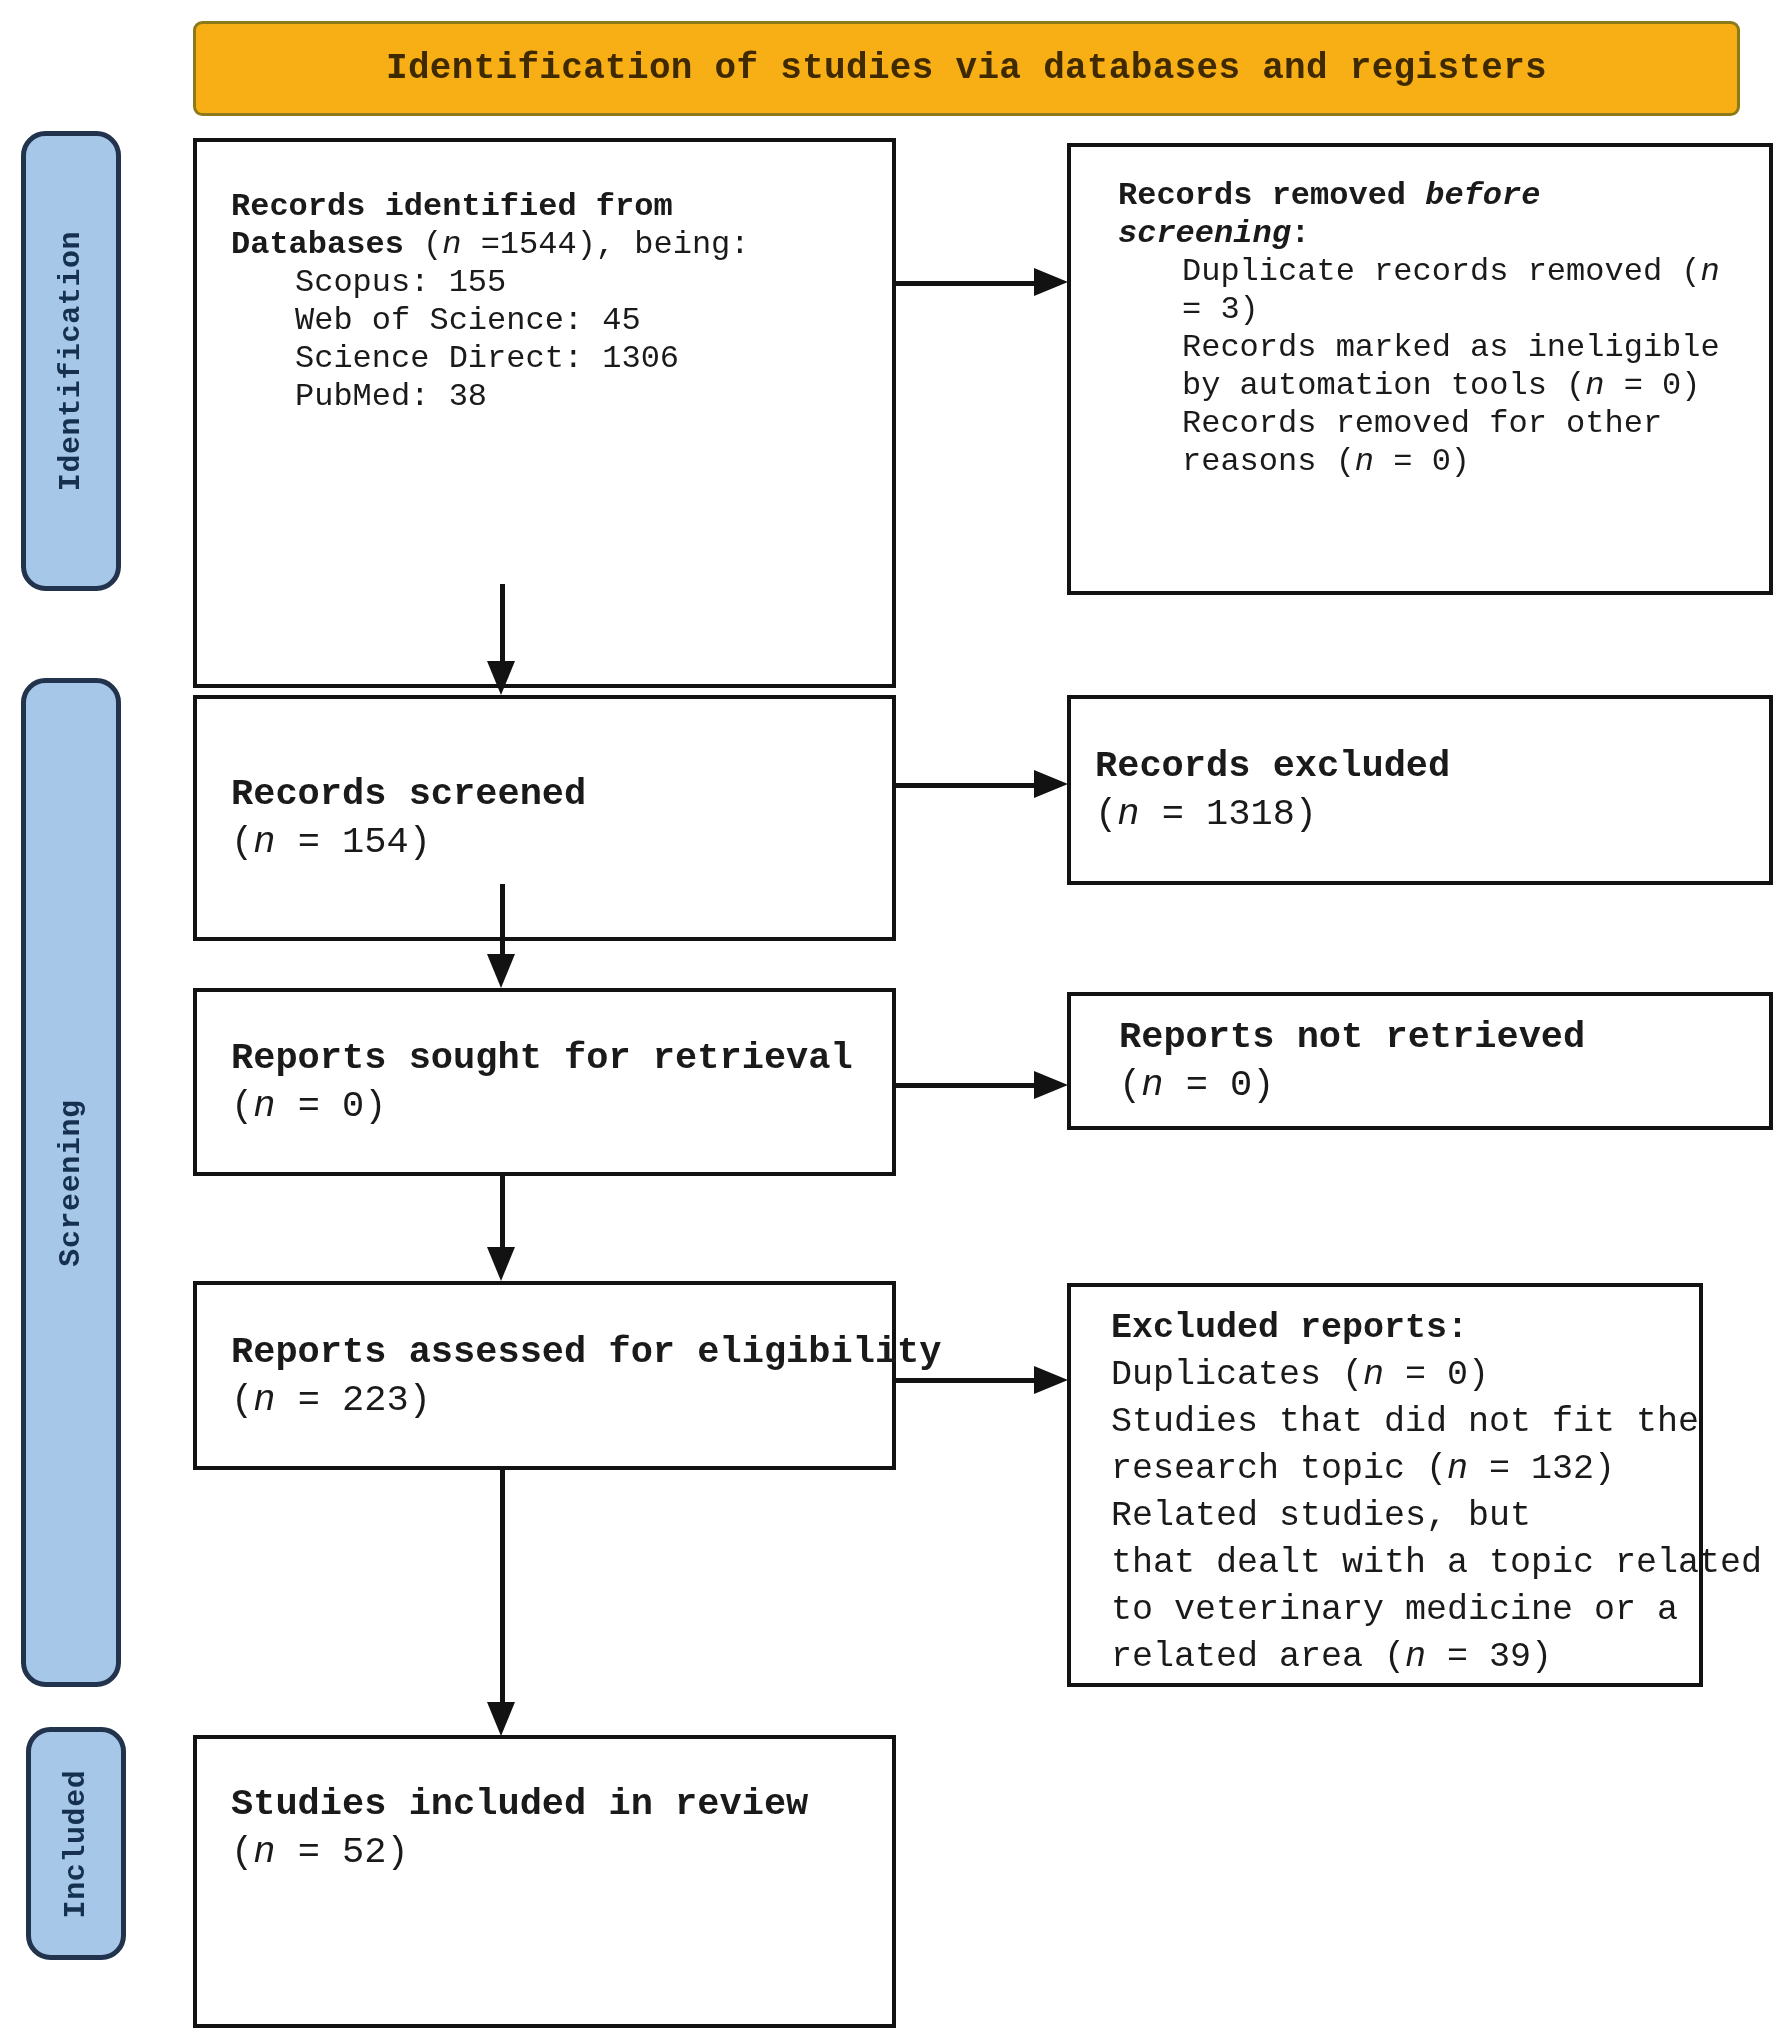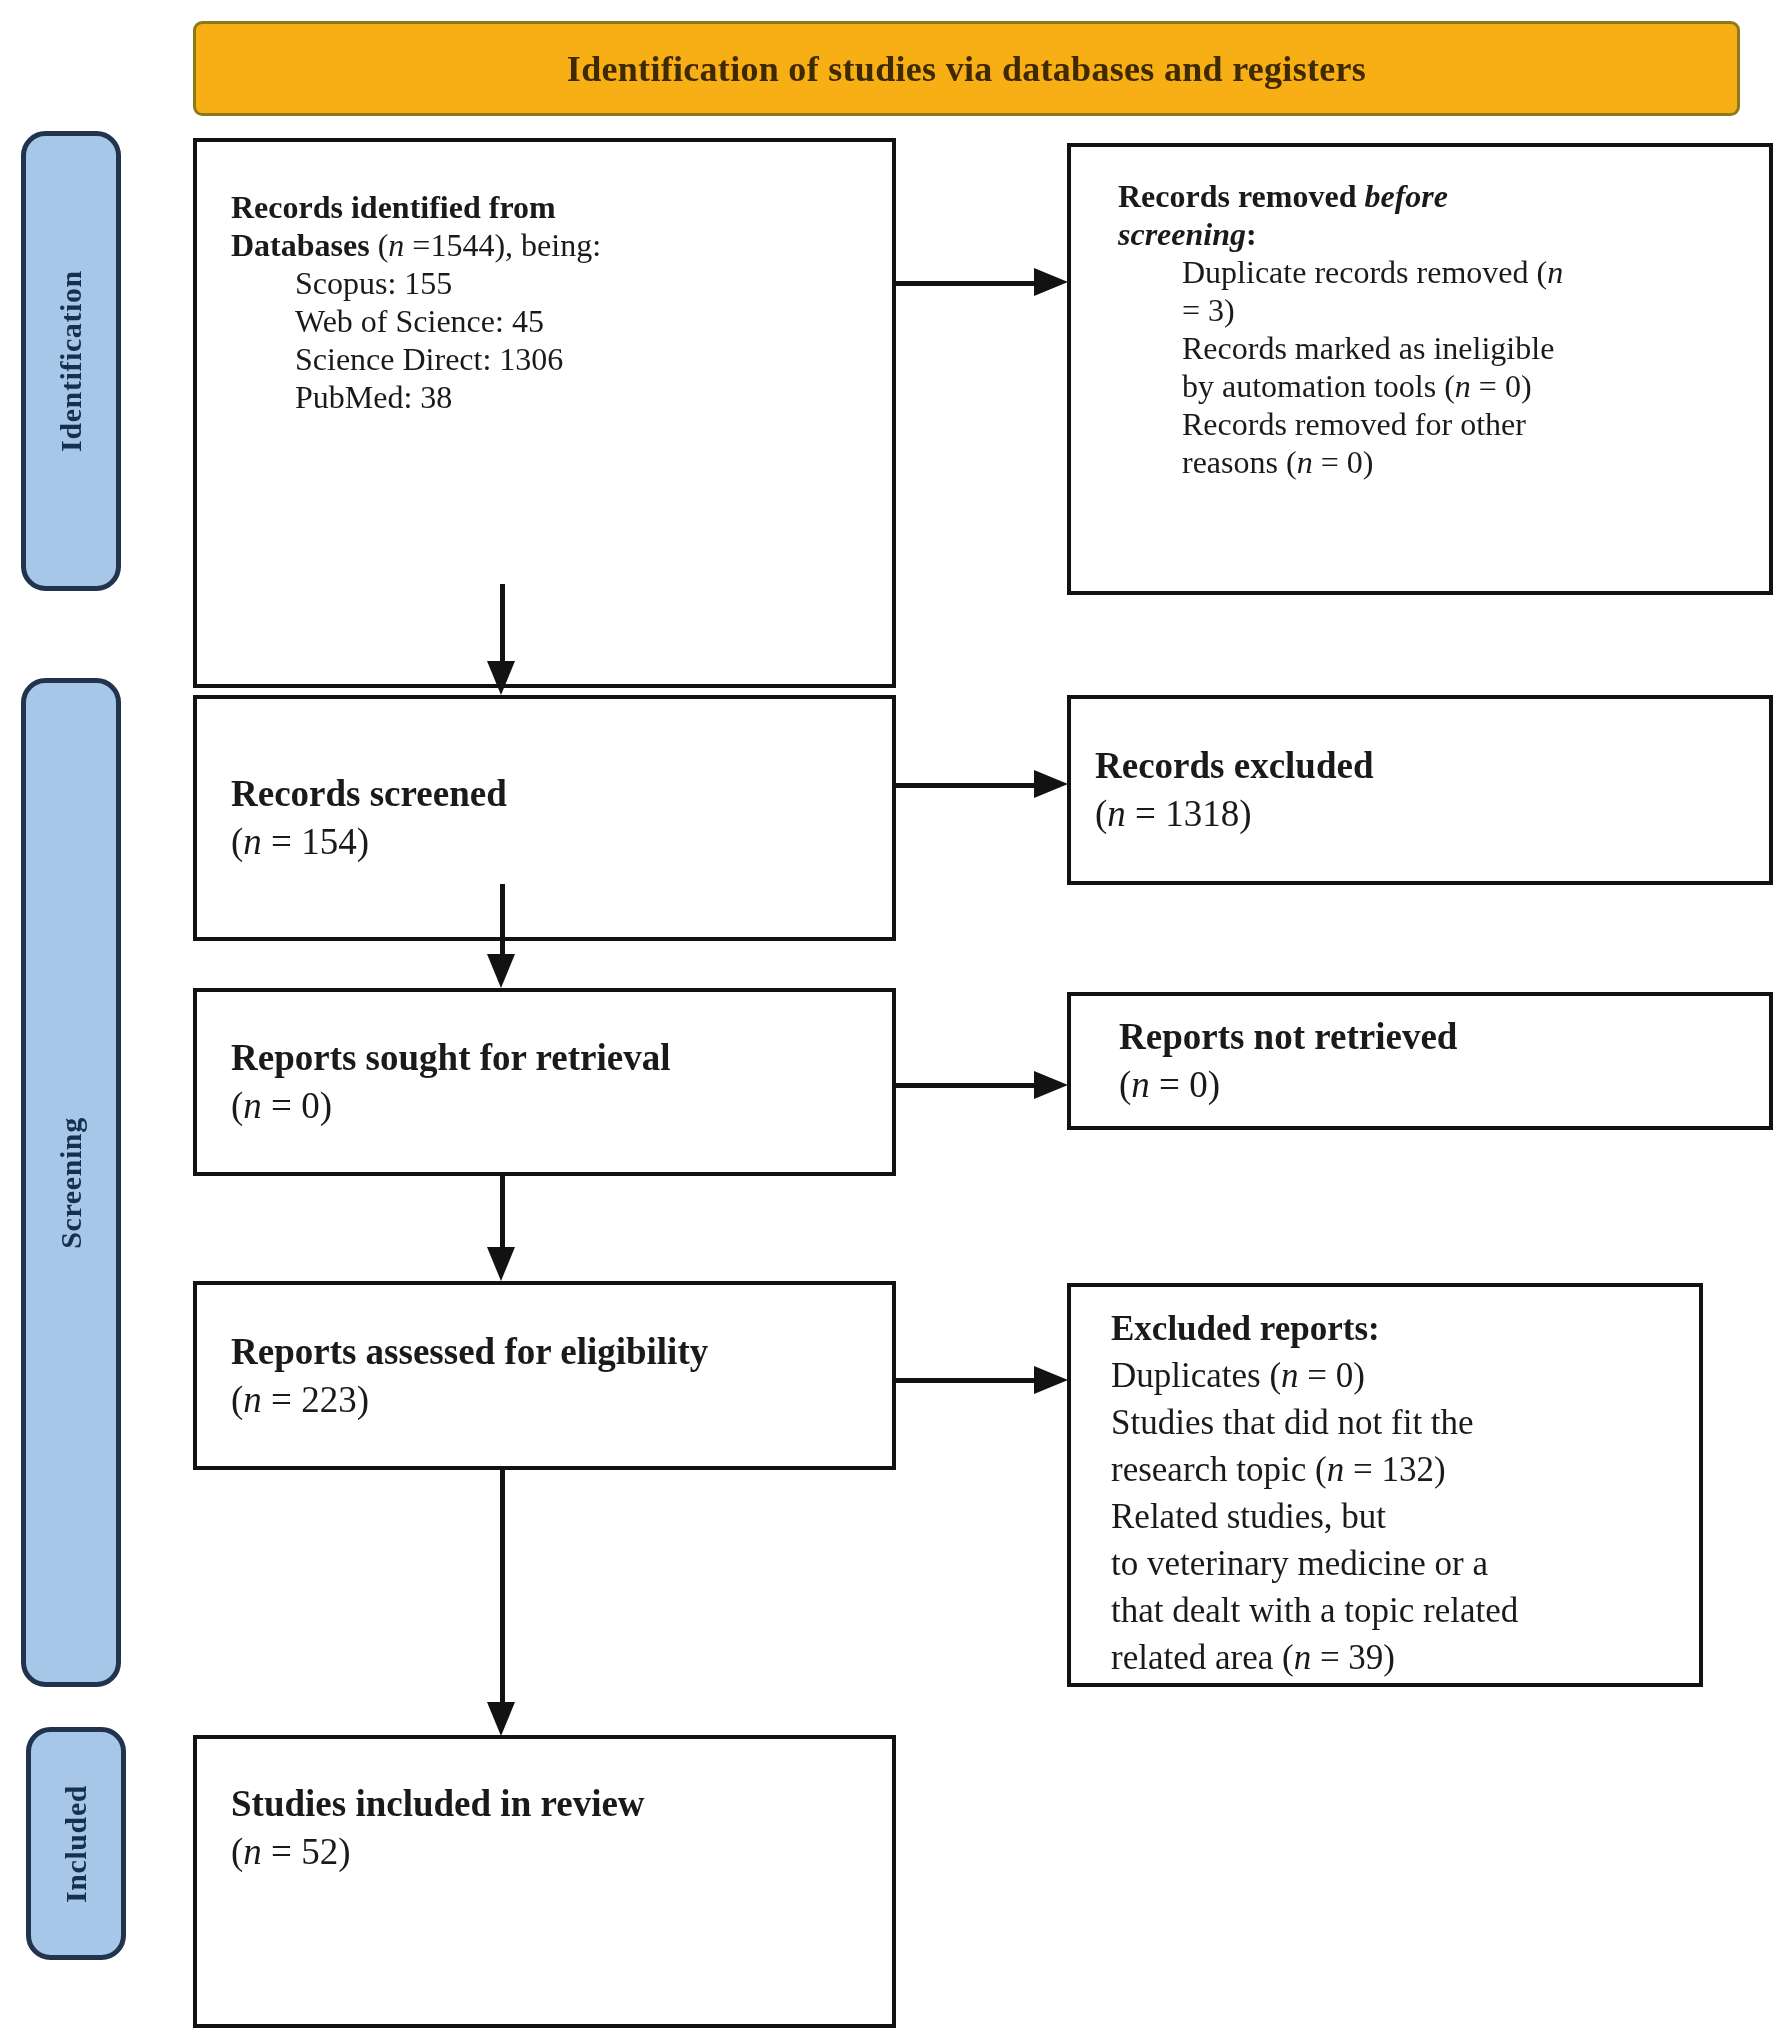--- a/index.html
+++ b/index.html
@@ -1,19 +1,19 @@
 <!DOCTYPE html>
 <html style="--page-bg: #FFFFFF; --banner-bg: #F7AF15; --banner-border: #8C7A1A; --banner-text: #3F2A00; --sidebar-bg: #A6C7E8; --sidebar-border: #22334D; --sidebar-text: #16304F; --box-bg: #FFFFFF; --box-border: #121212; --box-text: #1A1A1A; --arrow: #121212;font-size:9.3px"><head>
 <meta charset="utf-8">
 <style>
   html,body { margin:0; padding:0; background:#ffffff; }
   #canvas {
     position:relative; width:1785px; height:2035px;
     background:var(--page-bg,#ffffff);
-    font-family:Liberation Serif, serif;
+    font-family:Liberation Mono, monospace;
     color:var(--box-text,#1a1a1a);
     overflow:hidden;
   }
   
   .banner {
     position:absolute; left:193px; top:21px; width:1547px; height:95px;
     background:var(--banner-bg,#F7AF15);
     border:3.5px solid var(--banner-border,#8C7A1A);
     border-radius:9.3px; box-sizing:border-box;
     display:flex; align-items:center; justify-content:center;
@@ -122,22 +122,22 @@
   <div class="box two vcenter" style="left:193px; top:1281px; width:703px; height:189px; padding-left:34px;">
       <div class="line"><span class="st-b">Reports assessed for eligibility</span></div>
       <div class="line"><span class="st-r">(</span><span class="st-i">n</span><span class="st-r"> = 223)</span></div>
     </div>
   <div class="box tall" style="left:1067px; top:1283px; width:636px; height:404px; padding:17.5px 11.7px 0 40px;">
       <div class="line"><span class="st-b">Excluded reports:</span></div>
       <div class="line"><span class="st-r">Duplicates (</span><span class="st-i">n</span><span class="st-r"> = 0)</span></div>
       <div class="line"><span class="st-r">Studies that did not fit the</span></div>
       <div class="line"><span class="st-r">research topic (</span><span class="st-i">n</span><span class="st-r"> = 132)</span></div>
       <div class="line"><span class="st-r">Related studies, but</span></div>
+      <div class="line"><span class="st-r">that dealt with a topic related</span></div>
       <div class="line"><span class="st-r">to veterinary medicine or a</span></div>
-      <div class="line"><span class="st-r">that dealt with a topic related</span></div>
       <div class="line"><span class="st-r">related area (</span><span class="st-i">n</span><span class="st-r"> = 39)</span></div>
     </div>
 
   <div class="box two" style="left:193px; top:1735px; width:703px; height:293px; padding:41px 11.7px 0 34px;">
       <div class="line"><span class="st-b">Studies included in review</span></div>
       <div class="line"><span class="st-r">(</span><span class="st-i">n</span><span class="st-r"> = 52)</span></div>
     </div>
 
   <div class="aline" style="left:500px; top:584px; width:4.7px; height:79px;"></div>
   <div class="ahead-down" style="left:487px; top:661px;"></div>

